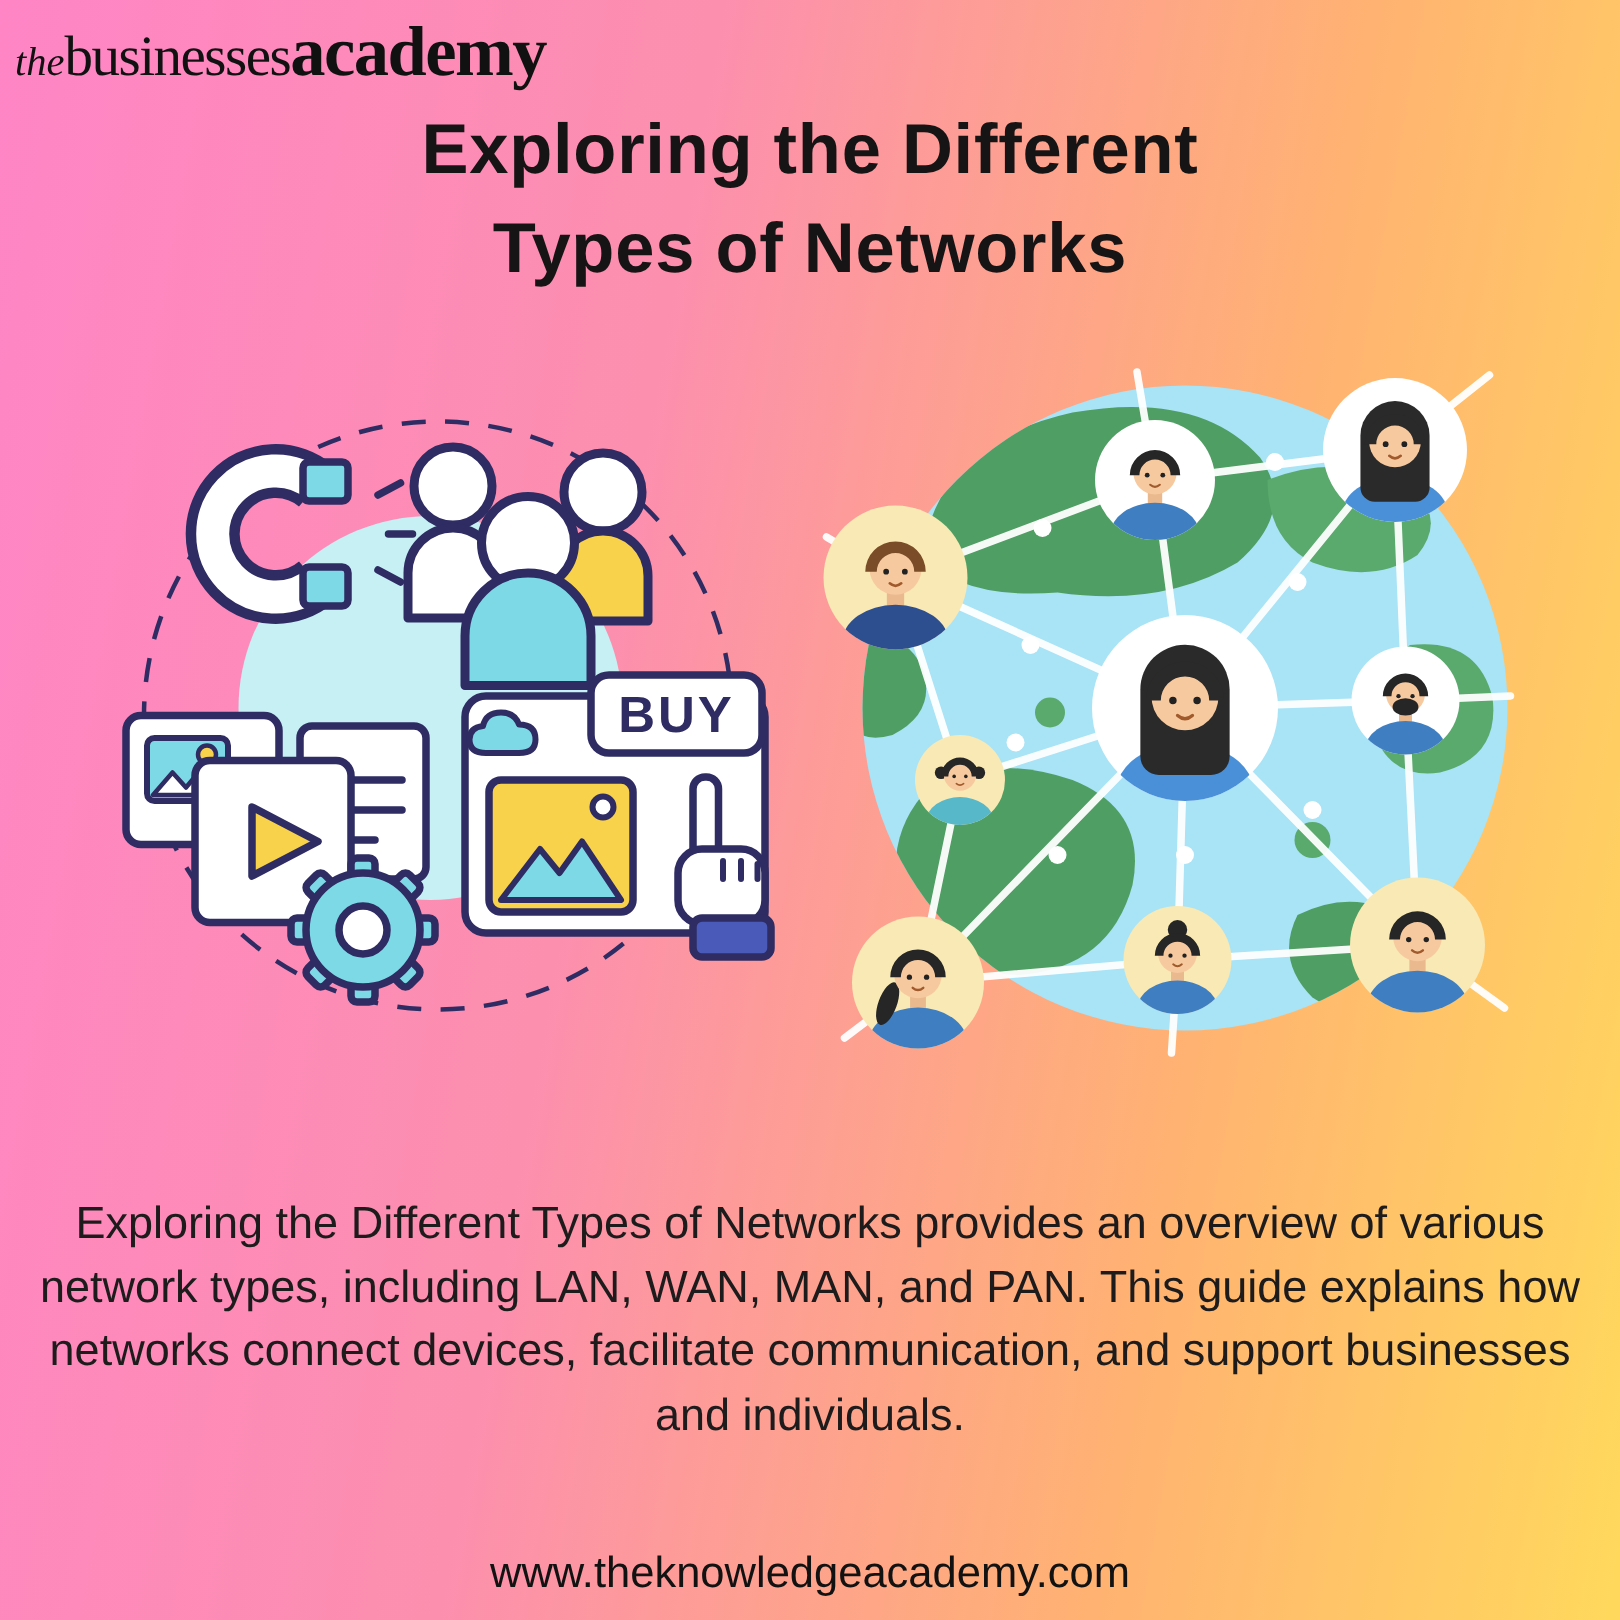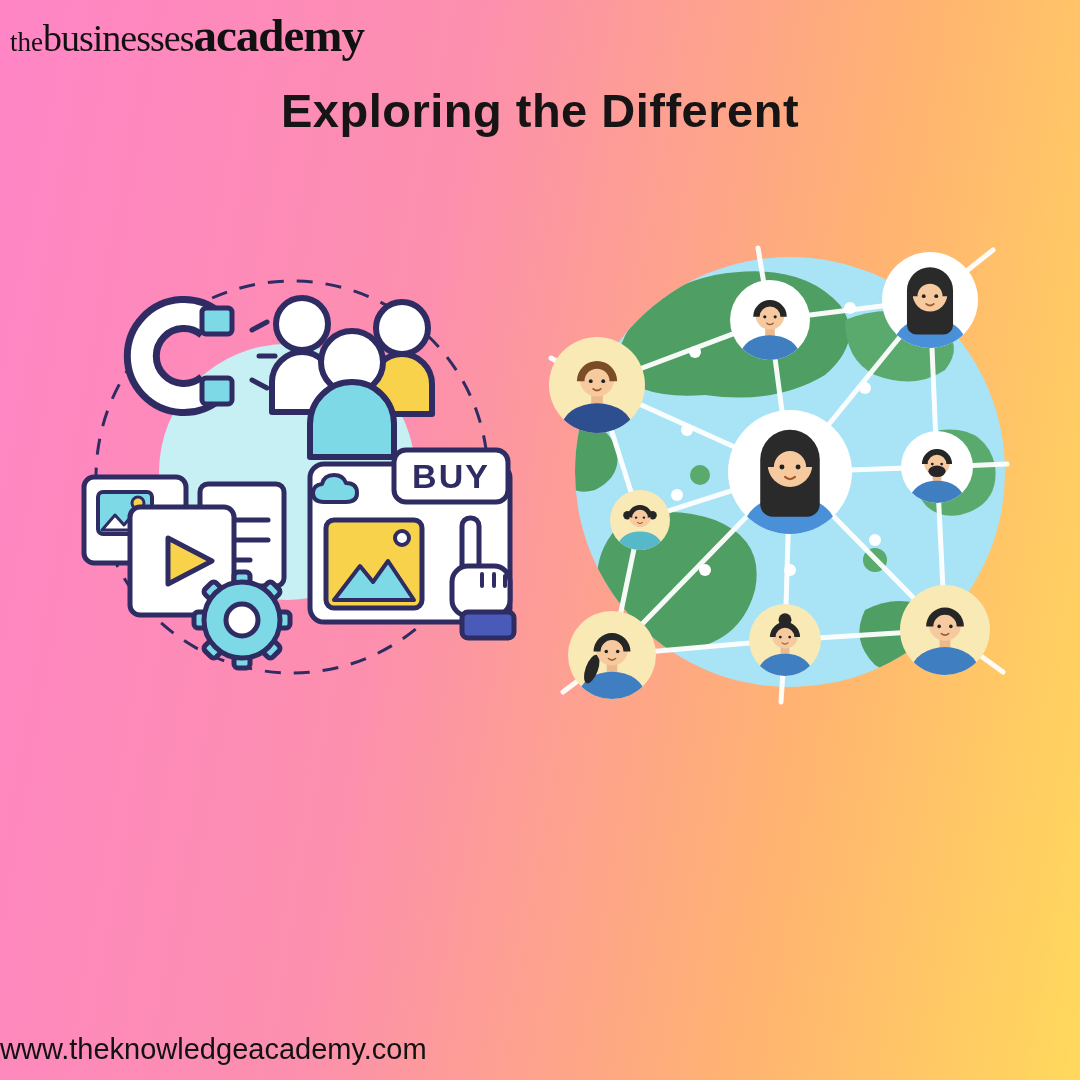--- a/index.html
+++ b/index.html
@@ -2,43 +2,44 @@
 <html><head>
 <meta charset="utf-8">
 <style>
   html,body{margin:0;padding:0;background:#333;}
   .canvas{
     position:relative;width:1080px;height:1080px;overflow:hidden;
     background:linear-gradient(100deg,#ff85c6 0%,#fc8fae 38%,#ffb272 72%,#ffd95c 100%);
     font-family:"Liberation Sans",sans-serif;color:#171515;
   }
   .logo{position:absolute;top:8px;left:10px;font-family:"Liberation Serif",serif;color:#111;white-space:nowrap;}
-  .logo .logo-the{font-size:27px;}
+  .logo .logo-the{font-style:italic;font-size:27px;}
   .logo .logo-knowledge{font-size:38px;letter-spacing:-1px;}
   .logo .logo-academy{font-size:47px;font-weight:bold;letter-spacing:-1px;}
   .title{position:absolute;top:66px;left:0;width:100%;text-align:center;
-    font-weight:bold;font-size:47px;line-height:1.4;color:#161414;letter-spacing:.5px;margin-top:12px;}
+    font-weight:bold;font-size:47px;line-height:1.4;color:#161414;letter-spacing:.5px;}
   .illus{position:absolute;}
   .illus-left{left:72px;top:272px;}
   .illus-right{left:545px;top:240px;}
   .description{position:absolute;top:795px;left:50%;transform:translateX(-50%);
     width:1058px;text-align:center;font-size:30px;line-height:1.42;color:#1d1b1b;}
-  .footer{position:absolute;bottom:14px;left:0;width:100%;text-align:left;font-size:29px;color:#121212;}
+  .footer{position:absolute;bottom:14px;left:0;width:100%;text-align:center;font-size:29px;color:#121212;}
 </style>
 </head>
 <body>
 
 <div class="canvas">
 
   <div class="logo">
     <span class="logo-the">the</span><span class="logo-knowledge">businesses</span><span class="logo-academy">academy</span>
   </div>
 
   <div class="title">
     <div>Exploring the Different</div>
+    <div>Types of Networks</div>
   </div>
 
   <svg class="illus illus-left" viewBox="0 0 445 420" width="445" height="420">
     <circle cx="220" cy="205" r="196" fill="none" stroke="#2e2c63" stroke-width="3" stroke-dasharray="16 13"></circle>
     <circle cx="215" cy="200" r="128" fill="#c6f0f4"></circle>
 
     <g transform="translate(-18,-6)">
       <path d="M157 58 A42 42 0 1 0 157 122" fill="none" stroke="#2e2c63" stroke-width="36"></path>
       <path d="M157 58 A42 42 0 1 0 157 122" fill="none" stroke="#ffffff" stroke-width="22"></path>
       <rect x="148" y="42" width="30" height="26" rx="4" fill="#7ed9e6" stroke="#2e2c63" stroke-width="5"></rect>
@@ -364,16 +365,17 @@
         </clipPath>
       <circle r="45" fill="#f9e9b4"></circle>
       <g clip-path="url(#c8)">
           <g transform="scale(0.9)">
             <use href="#p-man-dark"></use>
           </g>
         </g>
     </g>
   </svg>
 
+  <div class="description">Exploring the Different Types of Networks provides an overview of various network types, including LAN, WAN, MAN, and PAN. This guide explains how networks connect devices, facilitate communication, and support businesses and individuals.</div>
 
   <div class="footer">www.theknowledgeacademy.com</div>
 
 </div>
 
 </body></html>

